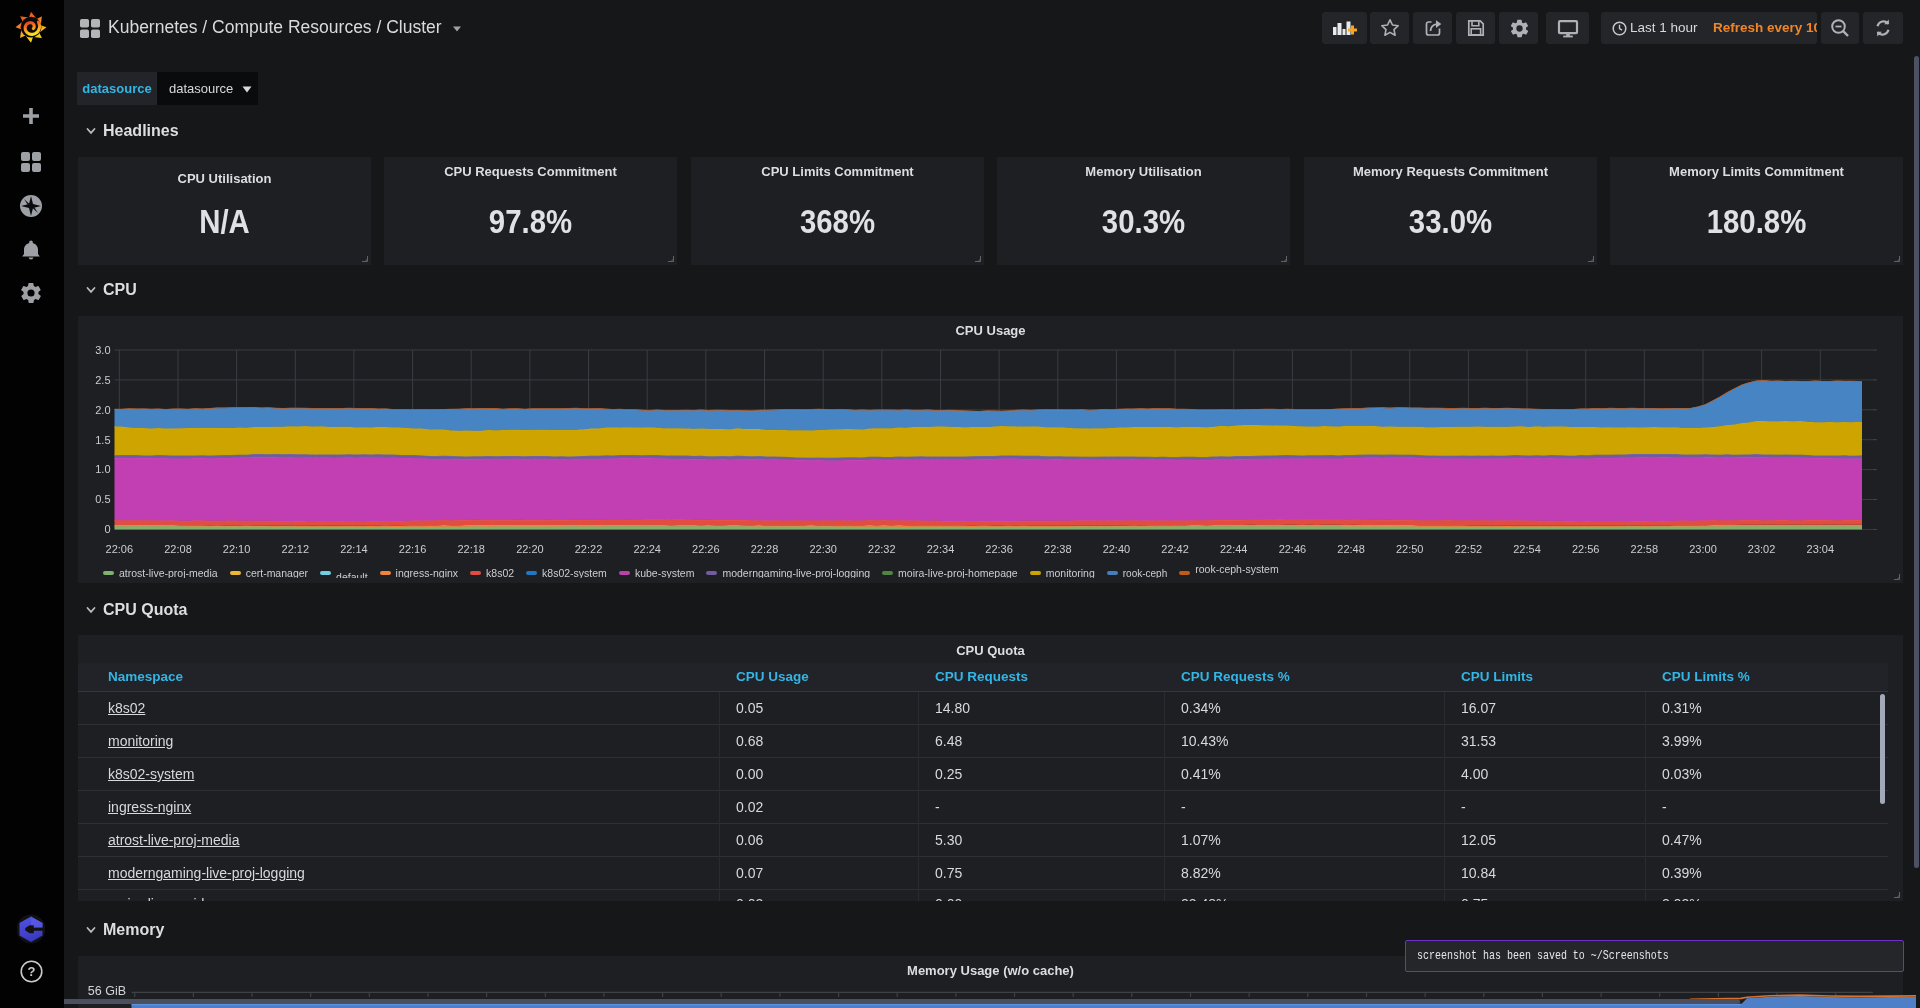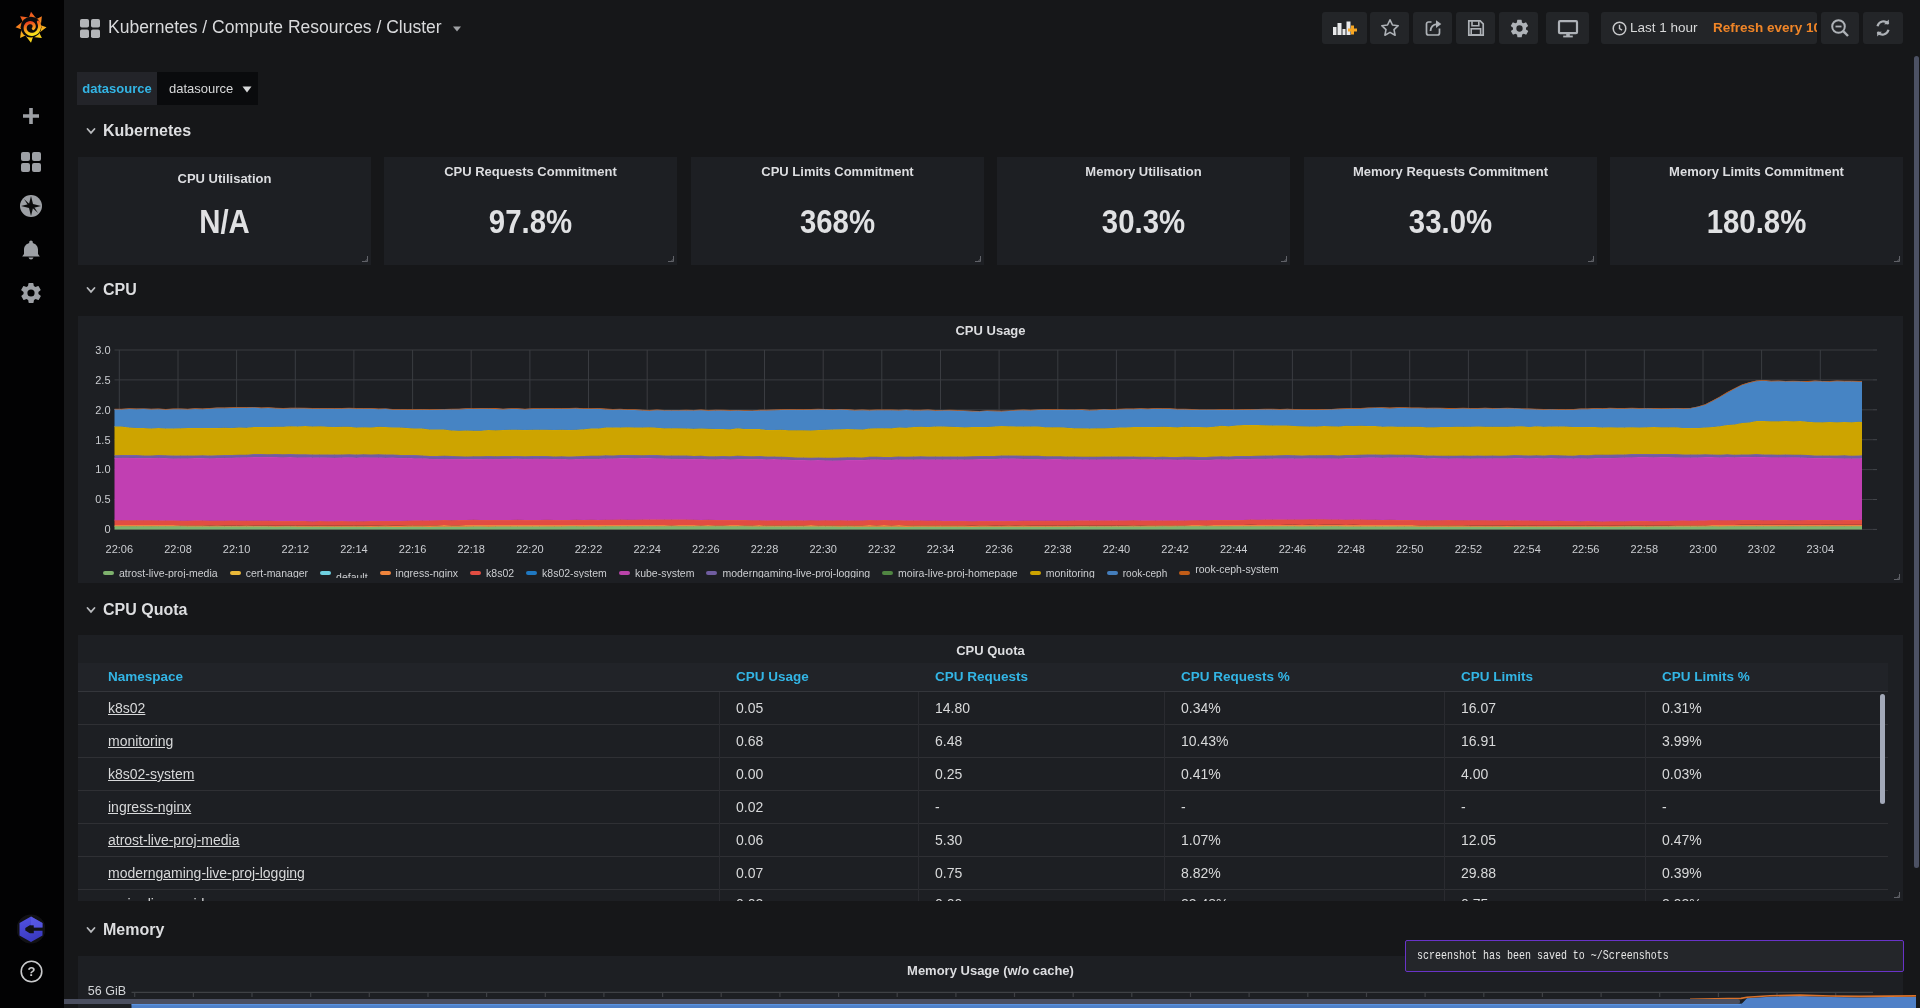--- a/index.html
+++ b/index.html
@@ -81,21 +81,21 @@
 
 <div class="abs" style="left:77px;top:72px;width:80px;height:33px;background:#232429;color:#33b5e5;font-size:13px;font-weight:bold;text-align:center;line-height:33px">datasource</div>
 <div class="abs" style="left:157px;top:72px;width:101px;height:33px;background:#0a0b0d;color:#d8d9da;font-size:14px"><span style="margin-left:12px;line-height:33px;font-size:13px">datasource</span>
 <svg style="position:absolute;right:6px;top:14px" width="10" height="7">
       <path d="M0.5 0.5 L5 6.5 L9.5 0.5 Z" fill="#d8d9da"></path>
     </svg></div>
 
 <svg class="abs" style="left:85px;top:125px" width="12" height="12" viewBox="0 0 12 12">
     <path d="M2.5 4 L6 7.8 L9.5 4" fill="none" stroke="#b9bbbe" stroke-width="1.8" stroke-linecap="round"></path>
   </svg>
-<div class="sechead" style="left:103px;top:122px">Kubernetes</div>
+<div class="sechead" style="left:103px;top:122px">Headlines</div>
 <svg class="abs" style="left:85px;top:284px" width="12" height="12" viewBox="0 0 12 12">
     <path d="M2.5 4 L6 7.8 L9.5 4" fill="none" stroke="#b9bbbe" stroke-width="1.8" stroke-linecap="round"></path>
   </svg>
 <div class="sechead" style="left:103px;top:281px">CPU</div>
 <svg class="abs" style="left:85px;top:604px" width="12" height="12" viewBox="0 0 12 12">
     <path d="M2.5 4 L6 7.8 L9.5 4" fill="none" stroke="#b9bbbe" stroke-width="1.8" stroke-linecap="round"></path>
   </svg>
 <div class="sechead" style="left:103px;top:601px">CPU Quota</div>
 <svg class="abs" style="left:85px;top:924px" width="12" height="12" viewBox="0 0 12 12">
     <path d="M2.5 4 L6 7.8 L9.5 4" fill="none" stroke="#b9bbbe" stroke-width="1.8" stroke-linecap="round"></path>
@@ -309,21 +309,21 @@
       <span class="tcell" style="left:857px">14.80</span>
       <span class="tcell" style="left:1103px">0.34%</span>
       <span class="tcell" style="left:1383px">16.07</span>
       <span class="tcell" style="left:1584px">0.31%</span>
     </div>
     <div class="trow" style="top:89.8px;height:33.0px">
       <span class="tcell tlink" style="left:30px">monitoring</span>
       <span class="tcell" style="left:658px">0.68</span>
       <span class="tcell" style="left:857px">6.48</span>
       <span class="tcell" style="left:1103px">10.43%</span>
-      <span class="tcell" style="left:1383px">16.91</span>
+      <span class="tcell" style="left:1383px">31.53</span>
       <span class="tcell" style="left:1584px">3.99%</span>
     </div>
     <div class="trow" style="top:122.9px;height:33.0px">
       <span class="tcell tlink" style="left:30px">k8s02-system</span>
       <span class="tcell" style="left:658px">0.00</span>
       <span class="tcell" style="left:857px">0.25</span>
       <span class="tcell" style="left:1103px">0.41%</span>
       <span class="tcell" style="left:1383px">4.00</span>
       <span class="tcell" style="left:1584px">0.03%</span>
     </div>
@@ -341,21 +341,21 @@
       <span class="tcell" style="left:857px">5.30</span>
       <span class="tcell" style="left:1103px">1.07%</span>
       <span class="tcell" style="left:1383px">12.05</span>
       <span class="tcell" style="left:1584px">0.47%</span>
     </div>
     <div class="trow" style="top:222.0px;height:33.0px">
       <span class="tcell tlink" style="left:30px">moderngaming-live-proj-logging</span>
       <span class="tcell" style="left:658px">0.07</span>
       <span class="tcell" style="left:857px">0.75</span>
       <span class="tcell" style="left:1103px">8.82%</span>
-      <span class="tcell" style="left:1383px">29.88</span>
+      <span class="tcell" style="left:1383px">10.84</span>
       <span class="tcell" style="left:1584px">0.39%</span>
     </div>
     <div class="trow" style="top:255.1px;height:33.0px">
       <span class="tcell tlink" style="left:30px;line-height:29px">moira-live-proj-homepage</span>
       <span class="tcell" style="left:658px;line-height:29px">0.02</span>
       <span class="tcell" style="left:857px;line-height:29px">0.00</span>
       <span class="tcell" style="left:1103px;line-height:29px">23.48%</span>
       <span class="tcell" style="left:1383px;line-height:29px">0.75</span>
       <span class="tcell" style="left:1584px;line-height:29px">2.93%</span>
     </div>

